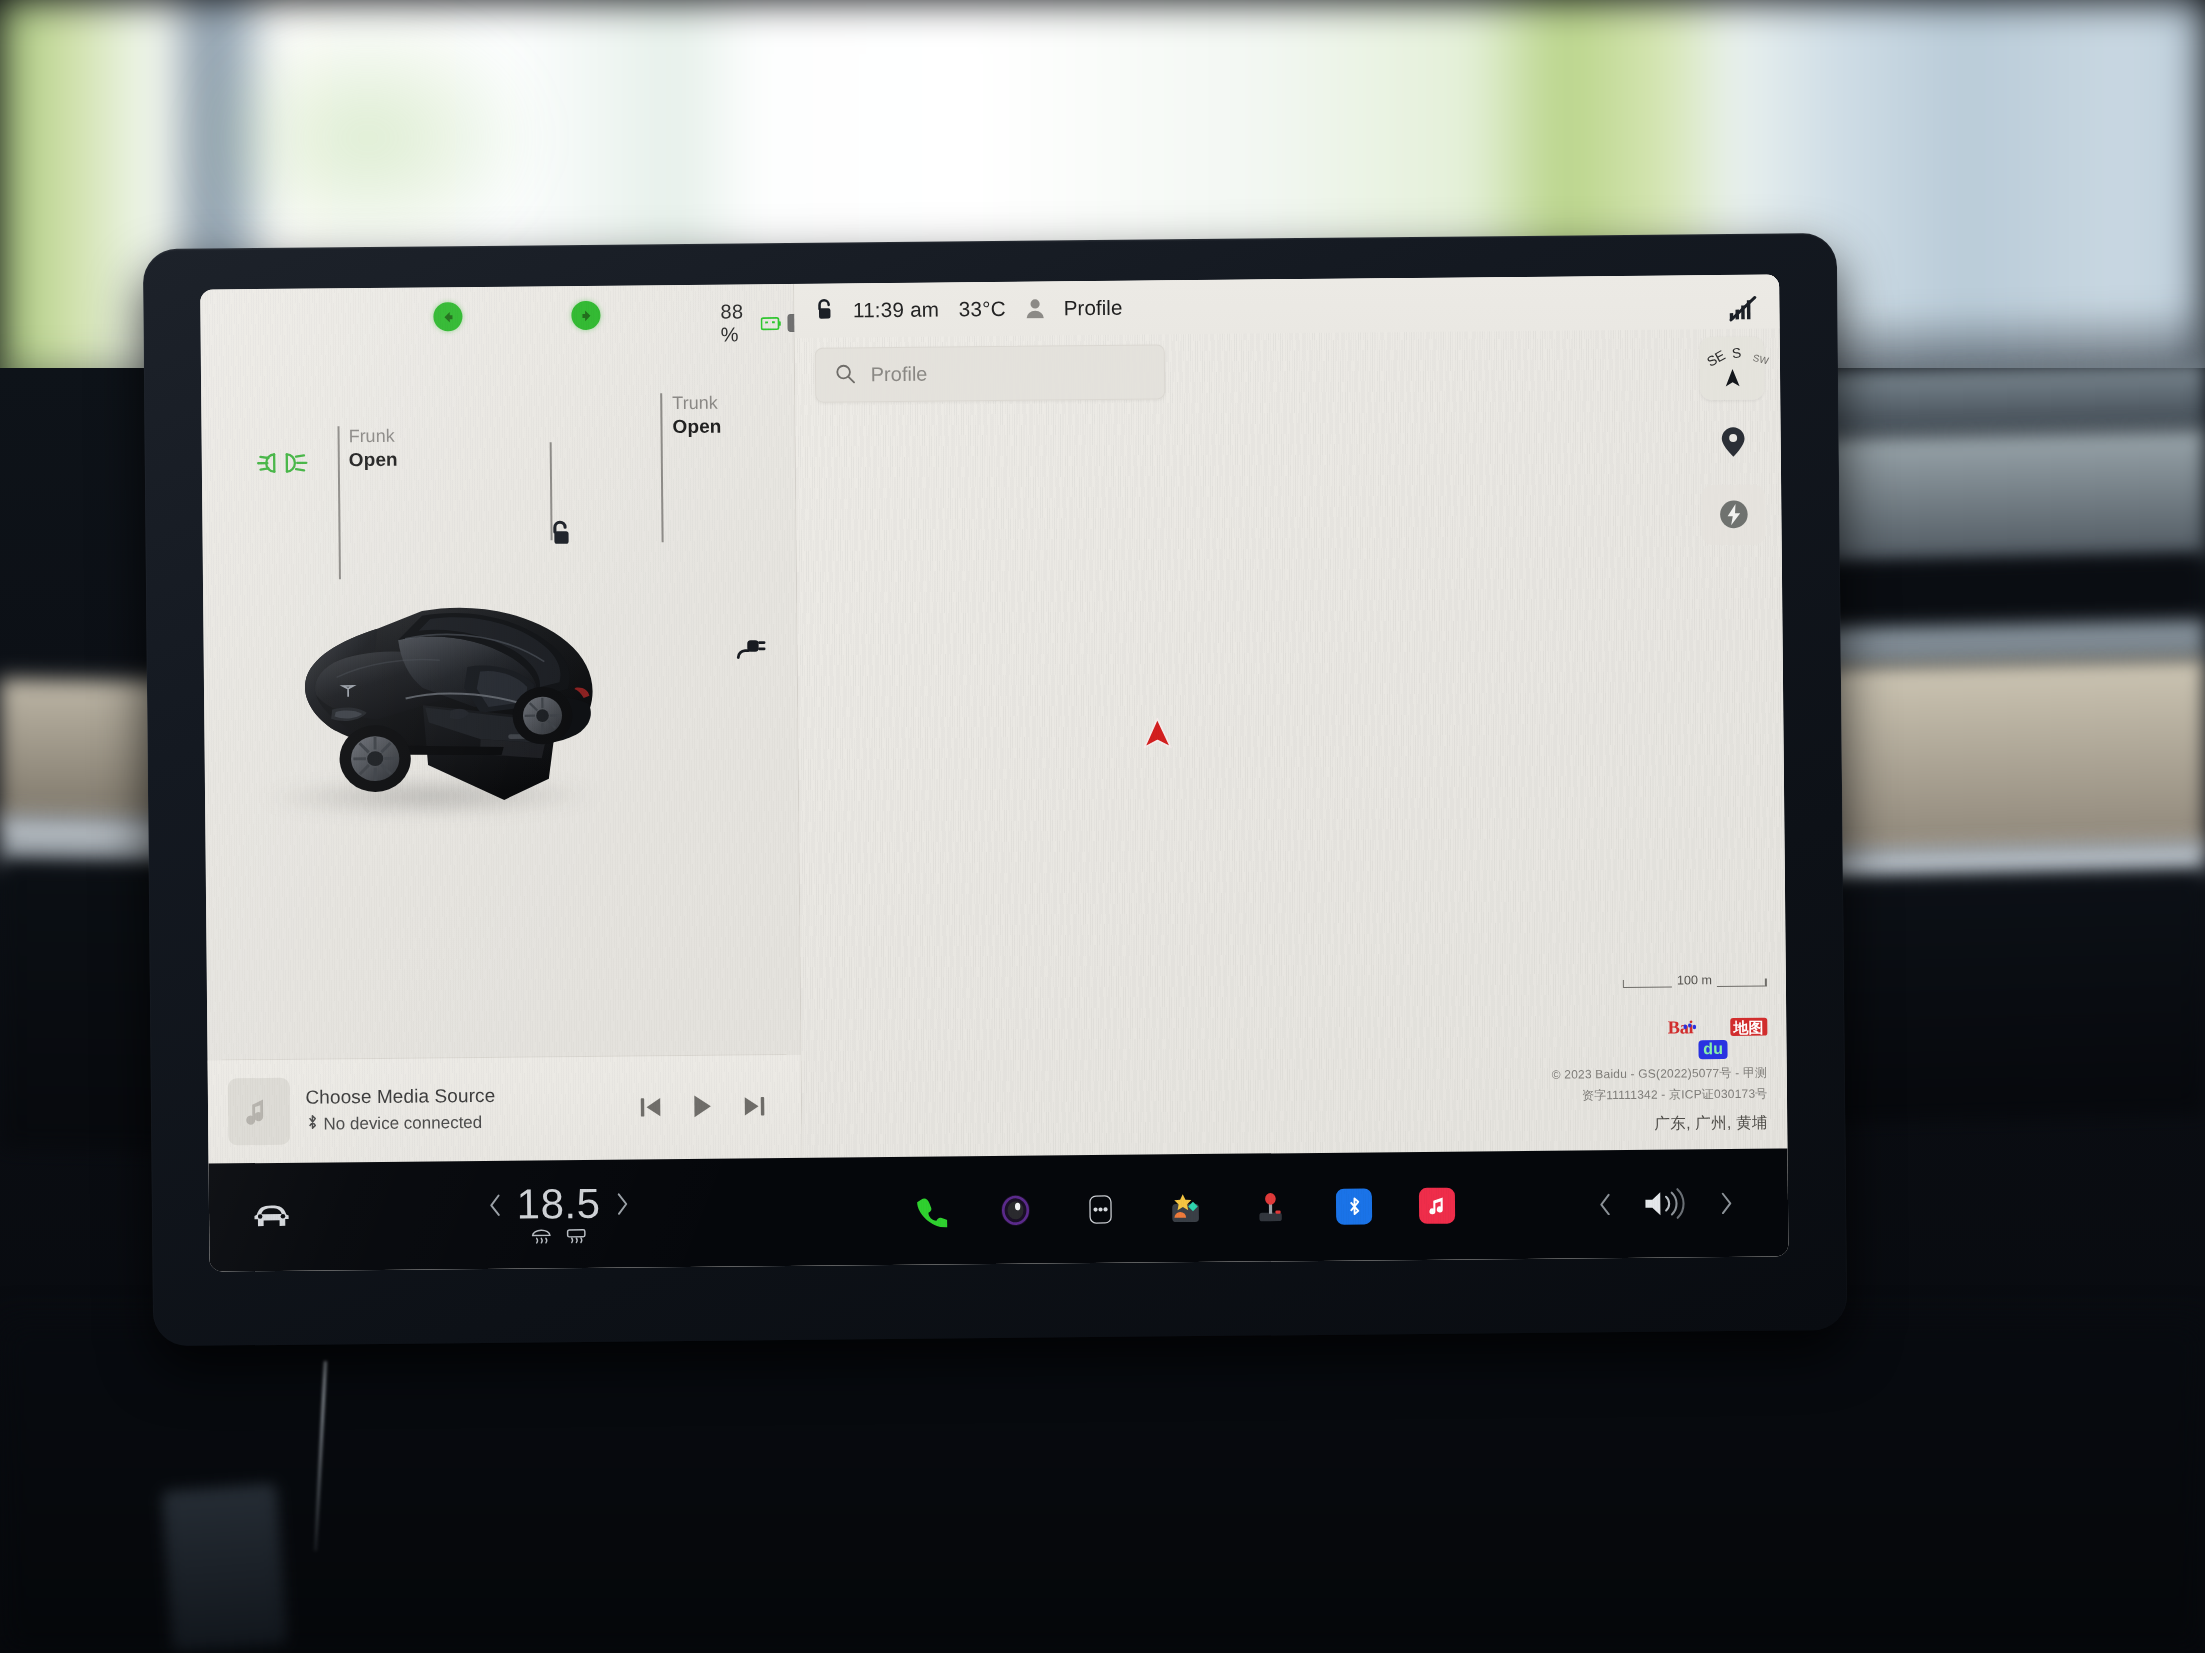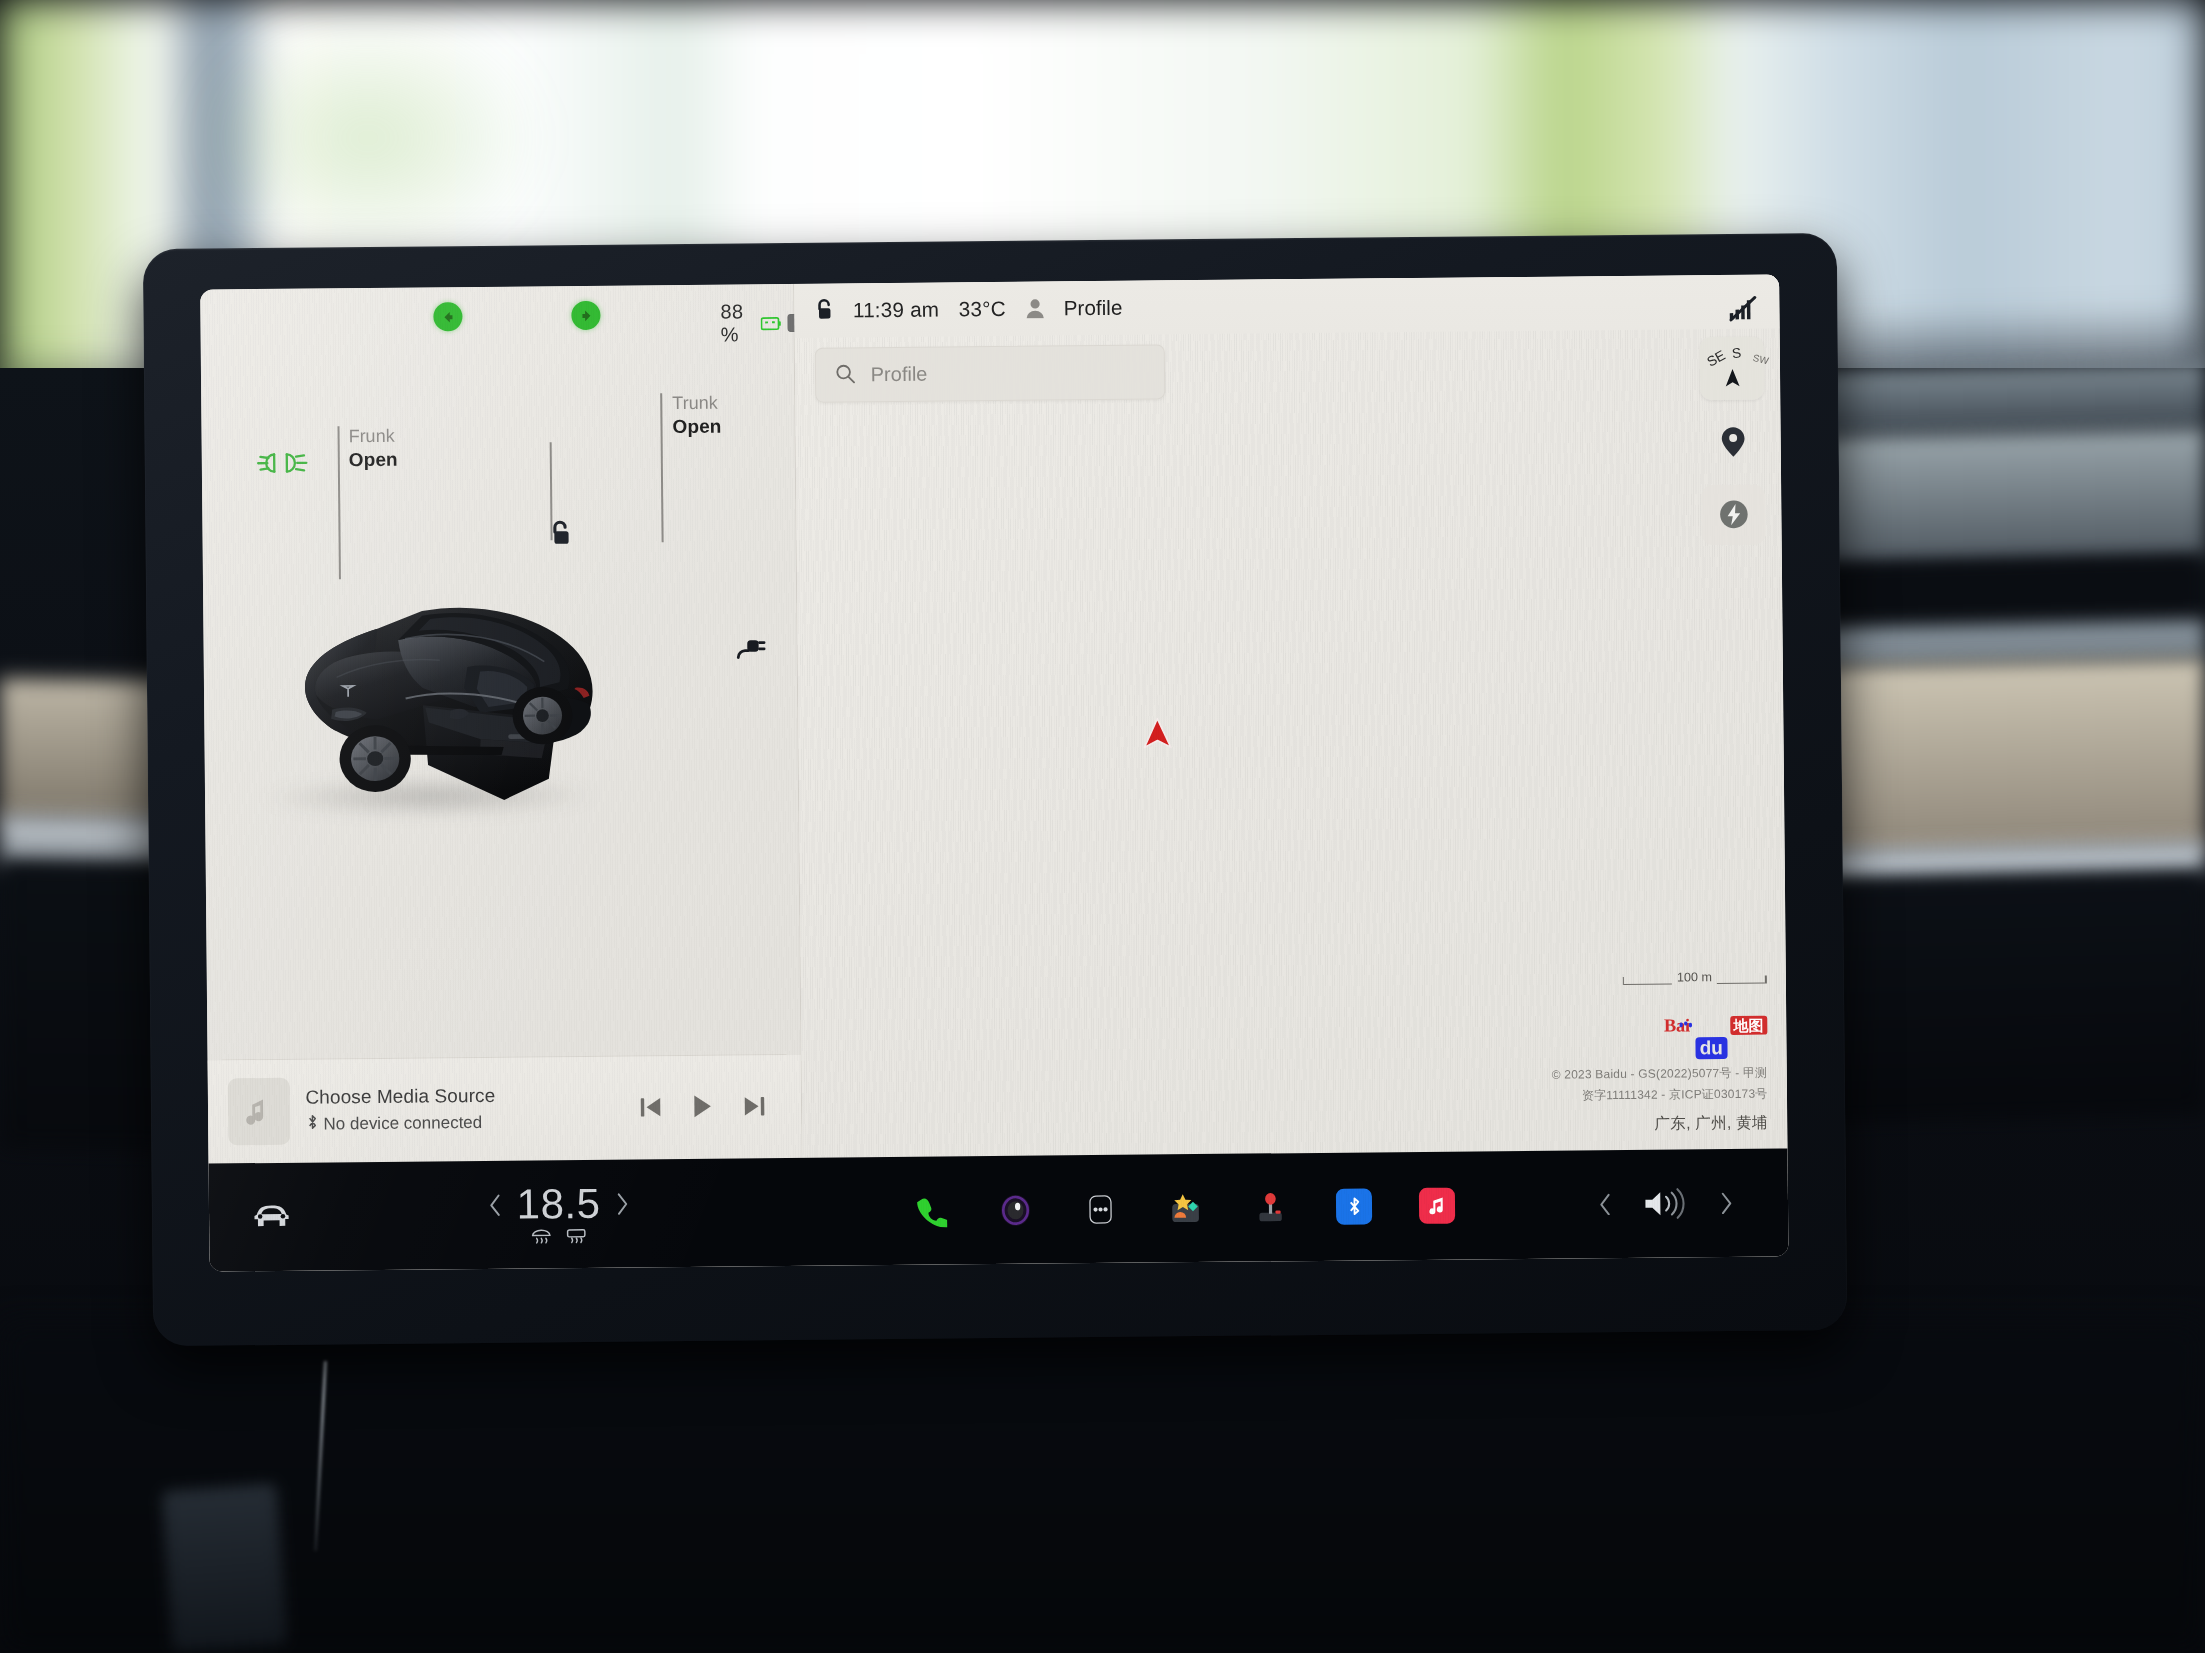--- a/index.html
+++ b/index.html
@@ -240,21 +240,21 @@
     position:absolute; right:19.5px; bottom:15px; z-index:4;
     display:flex; flex-direction:column; align-items:flex-end; gap:4px;
   }
   .scalebar { display:flex; align-items:flex-end; gap:0; margin-bottom:4.6px; }
   .sb-tick { width:1.1px; height:8px; background:#6f6d69; }
   .sb-line { width:48px; height:1.1px; background:#6f6d69; margin-bottom:0; align-self:flex-end; }
   .sb-txt { font-size:12.6px; color:#55534f; padding:0 5.2px; }
   .baidu-logo { display:flex; align-items:center; gap:1.1px; margin-bottom:2.3px; }
   .bd-bai { font-size:18.4px; font-weight:700; color:#d12d2d; letter-spacing:-0.3px; font-family:"Liberation Serif",serif; }
   .bd-du {
-    font-size:19px; font-weight:700; color:#e5e5e5; background:#2932e1;
+    font-size:16px; font-weight:700; color:#86efac; background:#2932e1;
     border-radius:4px; padding:1.1px 4.6px 1.7px; line-height:1;margin-top:45px;
   }
   .bd-ditu {
     font-size:15px; font-weight:700; color:#fff; background:#d12d2d;
     border-radius:2.9px; padding:1.7px 3.4px; line-height:1; margin-left:1.7px;
   }
   .bd-paw { position:relative; width:15px; height:12.6px; margin:0 0.6px -3.4px -12.6px; }
   .attrib-line { font-size:12px; color:#7e7c78; letter-spacing:0.2px; }
   .attrib-loc { font-size:15.5px; color:#4d4b47; margin-top:5.7px; letter-spacing:0.3px; }
 

